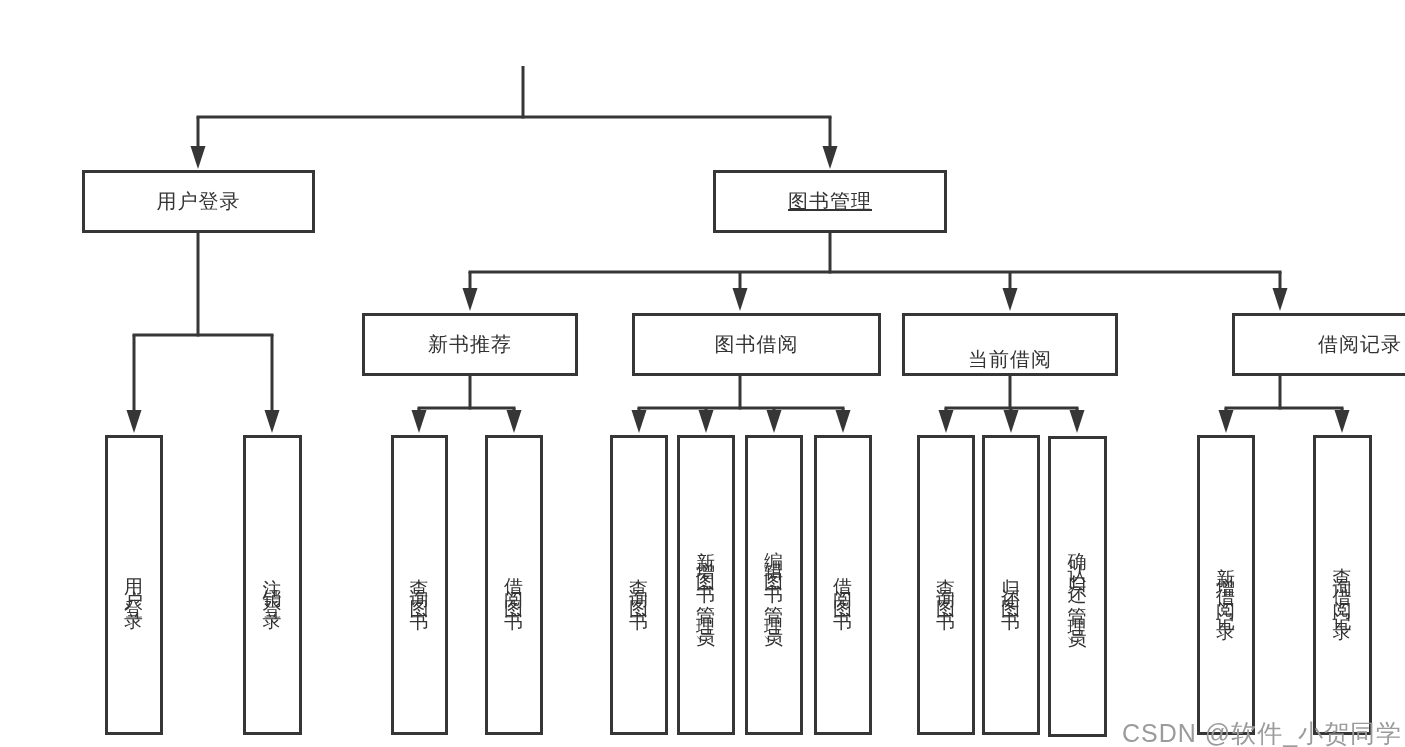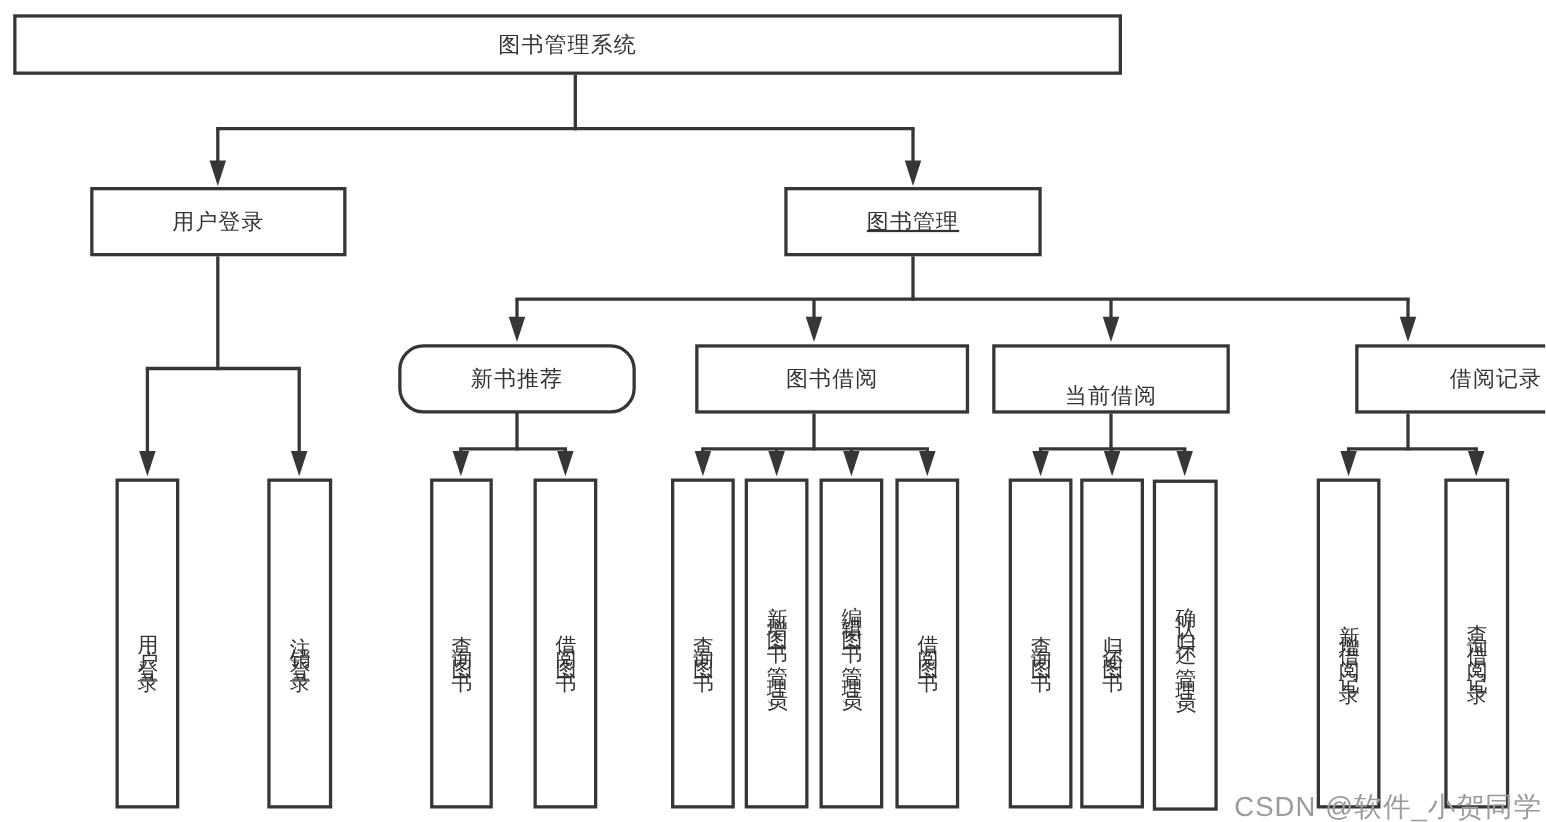--- a/index.html
+++ b/index.html
@@ -114,32 +114,29 @@
     <polygon points="1069.5,410 1084.5,410 1077,433"></polygon>
 
     <line x1="1280" y1="374" x2="1280" y2="409.5"></line>
     <line x1="1224.5" y1="408" x2="1343.5" y2="408"></line>
     <line x1="1226" y1="408" x2="1226" y2="411"></line>
     <polygon points="1218.5,410 1233.5,410 1226,433"></polygon>
     <line x1="1342" y1="408" x2="1342" y2="411"></line>
     <polygon points="1334.5,410 1349.5,410 1342,433"></polygon>
   </svg>
 
-  <div class="node" style="left:12px;top:13px;width:1008px;height:55px;">
-    <span>图书管理系统</span>
-  </div>
 
   <div class="node" style="left:82px;top:170px;width:233px;height:63px;">
     <span>用户登录</span>
   </div>
   <div class="node" style="left:713px;top:170px;width:234px;height:63px;text-decoration:underline;">
     <span>图书管理</span>
   </div>
 
-  <div class="node" style="left:362px;top:313px;width:216px;height:63px;border-radius:23px;">
+  <div class="node" style="left:362px;top:313px;width:216px;height:63px;">
     <span>新书推荐</span>
   </div>
   <div class="node" style="left:632px;top:313px;width:249px;height:63px;">
     <span>图书借阅</span>
   </div>
   <div class="node" style="left:902px;top:313px;width:216px;height:63px;align-items:flex-end;">
     <span>当前借阅</span>
   </div>
   <div class="node" style="left:1232px;top:313px;width:256px;height:63px;">
     <span>借阅记录</span>

